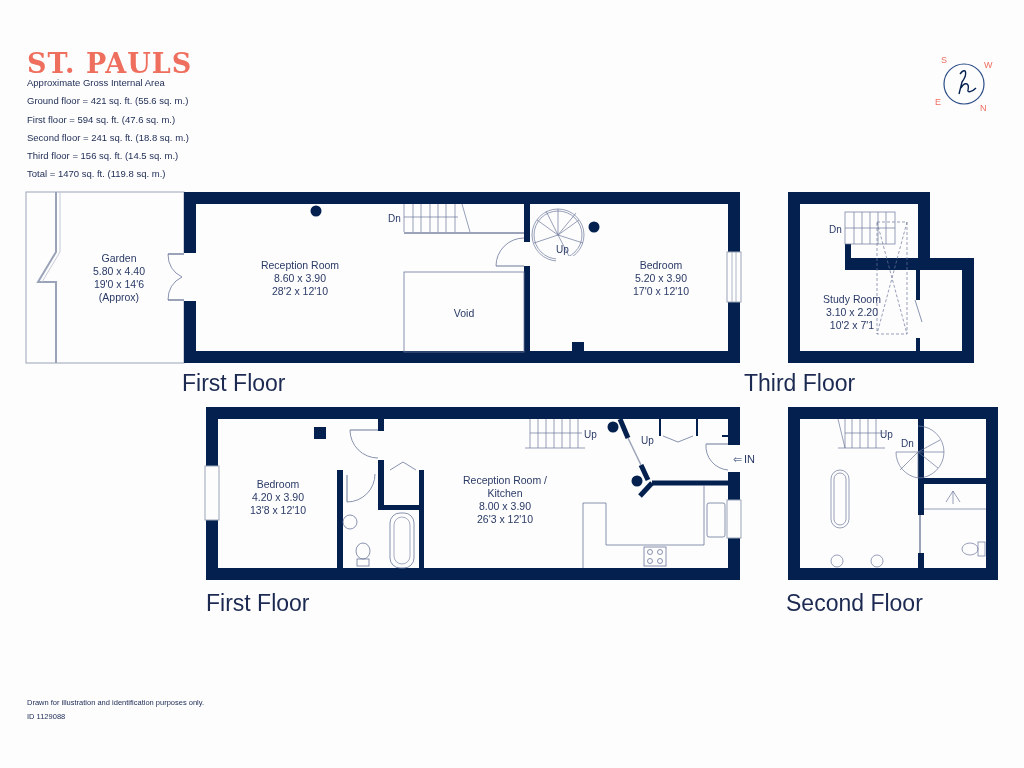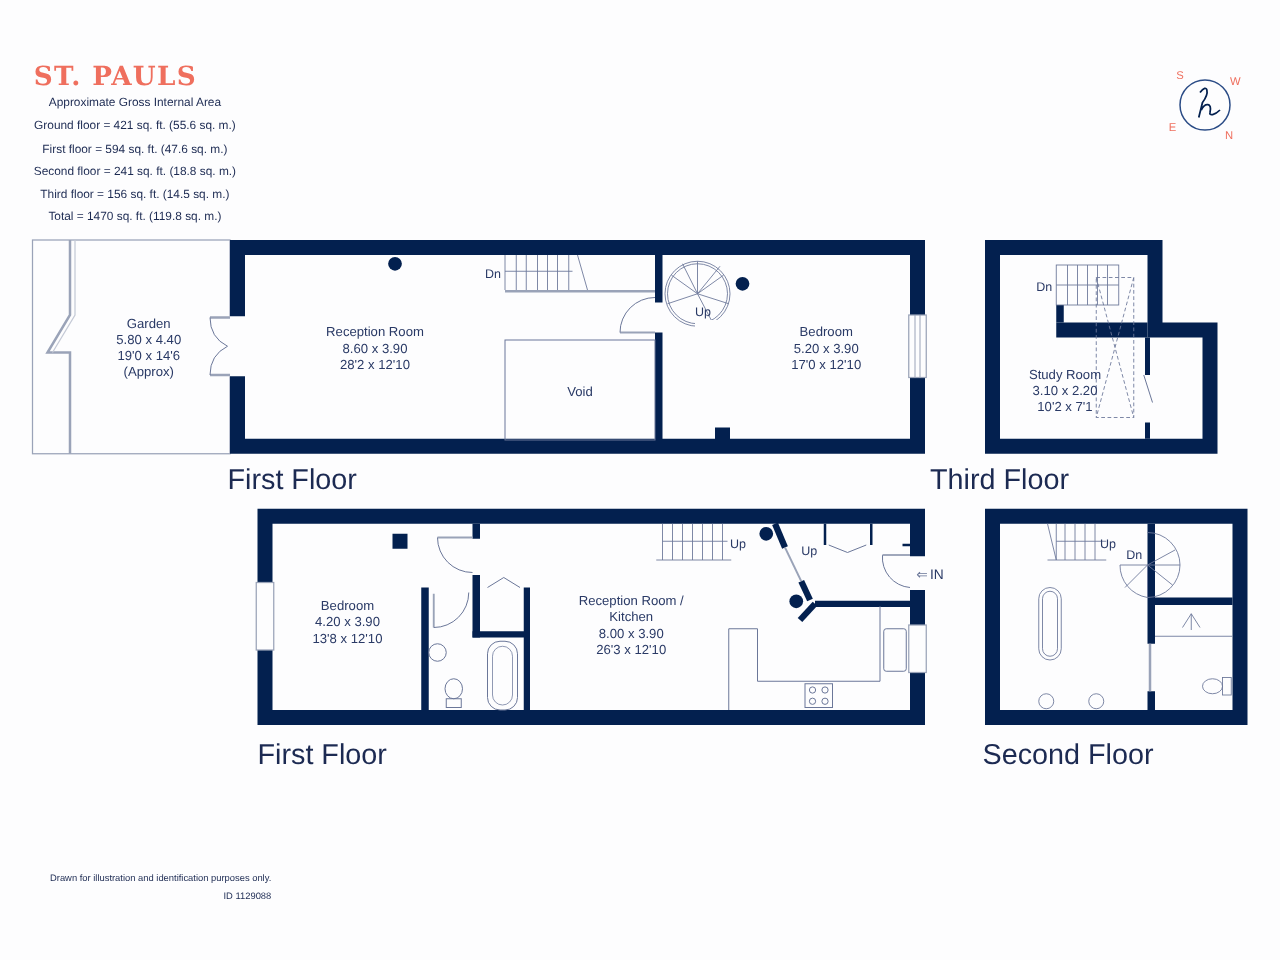--- a/index.html
+++ b/index.html
@@ -1,23 +1,23 @@
 <!DOCTYPE html>
 <html><head>
 <meta charset="utf-8">
 <style>
   html,body{margin:0;padding:0;background:#fdfdfe;}
   body{width:1024px;height:768px;position:relative;overflow:hidden;font-family:"Liberation Sans",sans-serif;color:#1c2a52;}
-  .title{position:absolute;left:27px;top:48px;font-family:"DejaVu Serif",serif;font-weight:bold;font-size:21px;color:#ef6f5e;letter-spacing:1px;}
+  .title{position:absolute;left:27px;top:48px;font-family:"DejaVu Serif",serif;font-weight:bold;font-size:27px;color:#ef6f5e;letter-spacing:1px;}
   .areas{position:absolute;left:27px;top:74px;font-size:9.5px;line-height:18.3px;color:#1c2a52;}
-  .areas div{white-space:nowrap;text-align:center;}
+  .areas div{white-space:nowrap;}
   .logo{position:absolute;left:932px;top:52px;width:70px;height:60px;}
   .plan{position:absolute;left:0;top:0;}
   .floor-label{position:absolute;font-size:23px;color:#1c2a52;}
-  .footer{position:absolute;left:40px;top:696px;font-size:7.5px;line-height:14px;color:#1c2a52;text-align:right;}
+  .footer{position:absolute;left:27px;top:696px;font-size:7.5px;line-height:14px;color:#1c2a52;}
   svg text{font-family:"Liberation Sans",sans-serif;fill:#2a3a66;}
 </style>
 </head>
 <body>
 
 <div class="title">ST. PAULS</div>
 <div class="areas">
   <div>Approximate Gross Internal Area</div>
   <div>Ground floor = 421 sq. ft. (55.6 sq. m.)</div>
   <div>First floor = 594 sq. ft. (47.6 sq. m.)</div>

